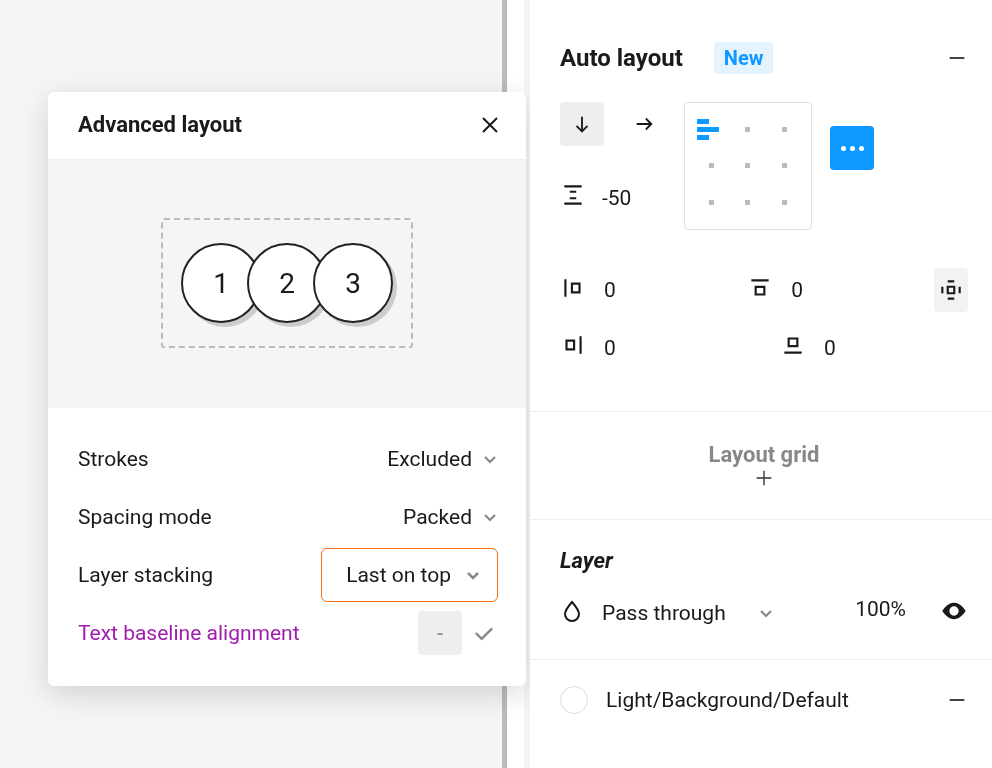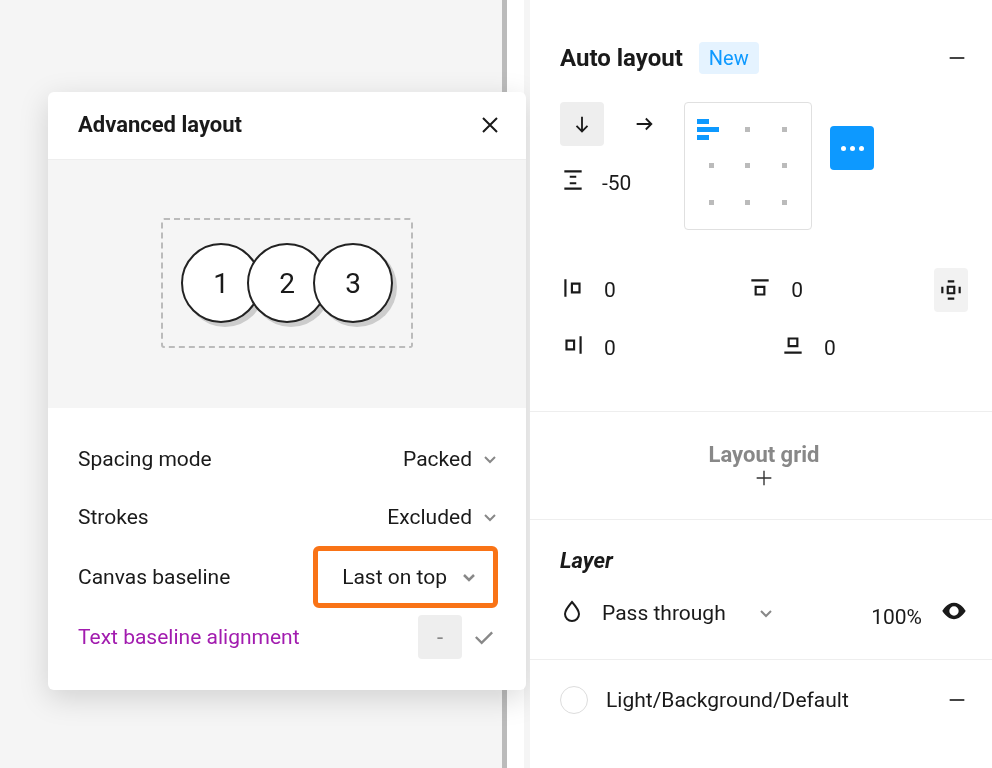--- a/index.html
+++ b/index.html
@@ -46,21 +46,21 @@
     font-size: 28px;
   }
   .settings { padding: 22px 28px 24px 30px; }
   .setting-row { display:flex; align-items:center; justify-content:space-between; min-height: 58px; gap: 12px;}
   .setting-label { font-size: 21px; }
   .setting-label.muted { color: #a21caf; }
   .setting-value-wrap { display:flex; align-items:center; gap:10px; }
   .setting-value { font-size: 21px; }
   .chevron svg { width:16px; height:16px; display:block; color:#888;}
   .dropdown {
-    border: 5px solid #f97316; border-radius: 6px;
+    border: 1px solid #f97316; border-radius: 6px;
     display:flex; align-items:center; gap:14px;
     padding: 14px 16px 14px 24px;
     font-size: 21px;
   }
   .baseline-controls { display:flex; align-items:center; gap:8px;}
   .toggle-dash {
     width: 44px; height:44px; background:#eee; border-radius:4px;
     display:flex; align-items:center; justify-content:center; color:#888; font-size:22px;
   }
   .svg18 { width:28px; height:28px; display:block; color:#888;}
@@ -78,31 +78,31 @@
   .right-panel {
     position:absolute; left: 530px; right:0; top:0; bottom:0; background:#fff;
   }
   .section-header {
     display:flex; align-items:center; justify-content:space-between;
     padding: 42px 24px 28px 30px;
   }
   .section-title { display:flex; align-items:center; gap: 16px;}
   .section-title h2 { font-size: 24px; font-weight:700; }
   .badge {
-    background:#e5f3ff; color:#0d99ff; font-weight:400;
-    padding: 4px 10px; border-radius:4px; font-size:20px;
+    background:#e5f3ff; color:#0d99ff; font-weight:700;
+    padding: 4px 10px; border-radius:4px; font-size:20px;margin-left:15px;
   }
   .svgicon { display:block; color:#333; }
   
   .al-body { padding: 0 24px 26px 30px; display:flex; gap:18px; align-items:flex-start;}
   .al-left { display:flex; flex-direction:column; gap:14px;}
   .dir-row { display:flex; align-items:center; gap:18px;}
   .icon-btn { width:44px; height:44px; display:flex; align-items:center; justify-content:center; border-radius:4px;}
   .icon-btn.selected { background:#eee;}
-  .spacing-row { display:flex; align-items:center; gap:16px; margin-top: 7px;}
+  .spacing-row { display:flex; align-items:center; gap:16px; margin-top: 22px;}
   .spacing-row span, .pad-row span { font-size:21px; }
   
   .align-grid {
     border:1px solid #e0e0e0; border-radius:4px;
     width:128px; height:128px;
     display:grid; grid-template-columns:repeat(3,1fr); grid-template-rows:repeat(3,1fr);
     padding: 8px;
   }
   .align-cell { display:flex; align-items:center; justify-content:center;}
   .align-dot { width:5px; height:5px; background:#bbb;}
@@ -122,21 +122,21 @@
   
   .grid-section { display:flex; align-items:center; justify-content:space-between; padding: 30px 24px 30px 30px; flex-direction: column;}
   .grid-section h3 { font-size:22px; font-weight:700; color:#888;}
   
   .layer-section { padding: 28px 24px 30px 30px;}
   .layer-section h3 { font-size:22px; font-weight:700; margin-bottom: 24px; font-style: italic;}
   .layer-row { display:flex; align-items:center; justify-content:space-between;}
   .layer-left { display:flex; align-items:center; gap:18px;}
   .layer-val { display:flex; align-items:center; gap:32px;}
   .layer-val span { font-size:21px; }
-  .opacity-wrap { display:flex; align-items:flex-end; gap:18px;}
+  .opacity-wrap { display:flex; align-items:flex-start; gap:34px;}
   
   .fill-section { display:flex; align-items:center; justify-content:space-between; padding: 26px 24px 30px 30px; text-align: center;}
   .swatch { width:28px; height:28px; border:1px solid #ddd; border-radius:50%; background:#fff;}
   .fill-left { display:flex; align-items:center; gap:18px;}
   .fill-left span { font-size: 21px;}
 </style>
 </head>
 <body>
 
 <div class="canvas-sep"></div>
@@ -163,43 +163,43 @@
           </div>
         <div class="circle-wrap">
             <div class="circle-shadow"></div>
             <div class="circle">3</div>
           </div>
       </div>
     </div>
   </div>
   <div class="settings">
     <div class="setting-row">
+      <div class="setting-label">Strokes</div>
+      <div class="setting-value-wrap">
+        <div class="setting-value">Excluded</div>
+        <div class="chevron">
+            <svg viewBox="0 0 16 16" fill="none" stroke="currentColor" stroke-width="2">
+              <path d="M3 6 L8 11 L13 6"></path>
+            </svg>
+          </div>
+      </div>
+    </div>
+    <div class="setting-row">
       <div class="setting-label">Spacing mode</div>
       <div class="setting-value-wrap">
         <div class="setting-value">Packed</div>
         <div class="chevron">
             <svg viewBox="0 0 16 16" fill="none" stroke="currentColor" stroke-width="2">
               <path d="M3 6 L8 11 L13 6"></path>
             </svg>
           </div>
       </div>
     </div>
     <div class="setting-row">
-      <div class="setting-label">Strokes</div>
-      <div class="setting-value-wrap">
-        <div class="setting-value">Excluded</div>
-        <div class="chevron">
-            <svg viewBox="0 0 16 16" fill="none" stroke="currentColor" stroke-width="2">
-              <path d="M3 6 L8 11 L13 6"></path>
-            </svg>
-          </div>
-      </div>
-    </div>
-    <div class="setting-row">
-      <div class="setting-label">Canvas baseline</div>
+      <div class="setting-label">Layer stacking</div>
       <div class="dropdown">
         <span>Last on top</span>
         <div class="chevron">
             <svg viewBox="0 0 16 16" fill="none" stroke="currentColor" stroke-width="2.5">
               <path d="M3 6 L8 11 L13 6"></path>
             </svg>
           </div>
       </div>
     </div>
     <div class="setting-row">

